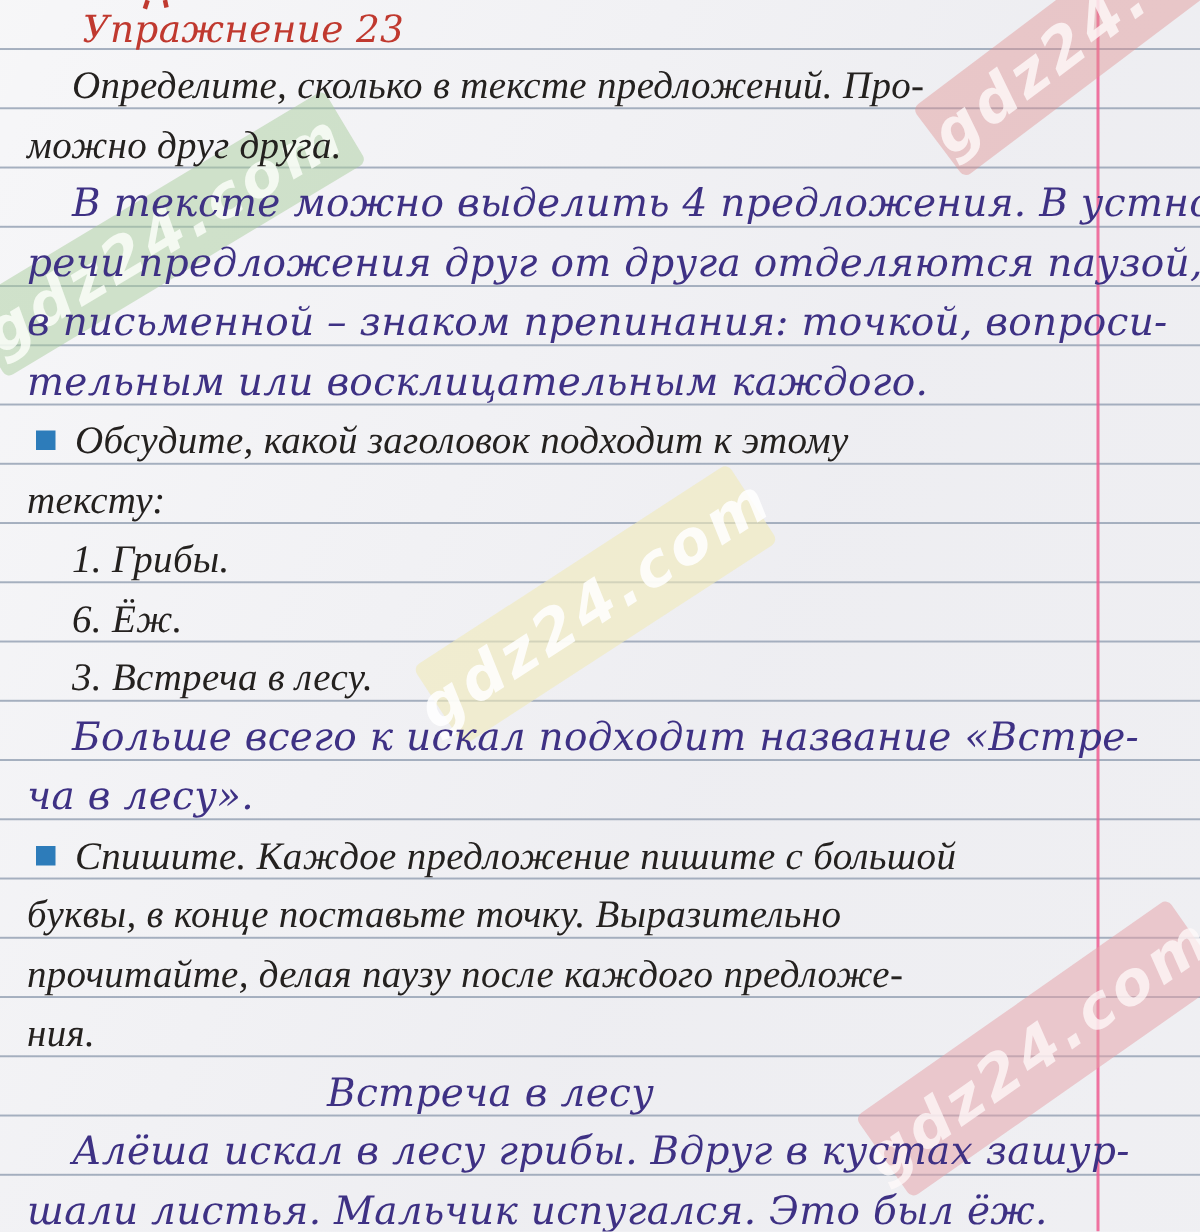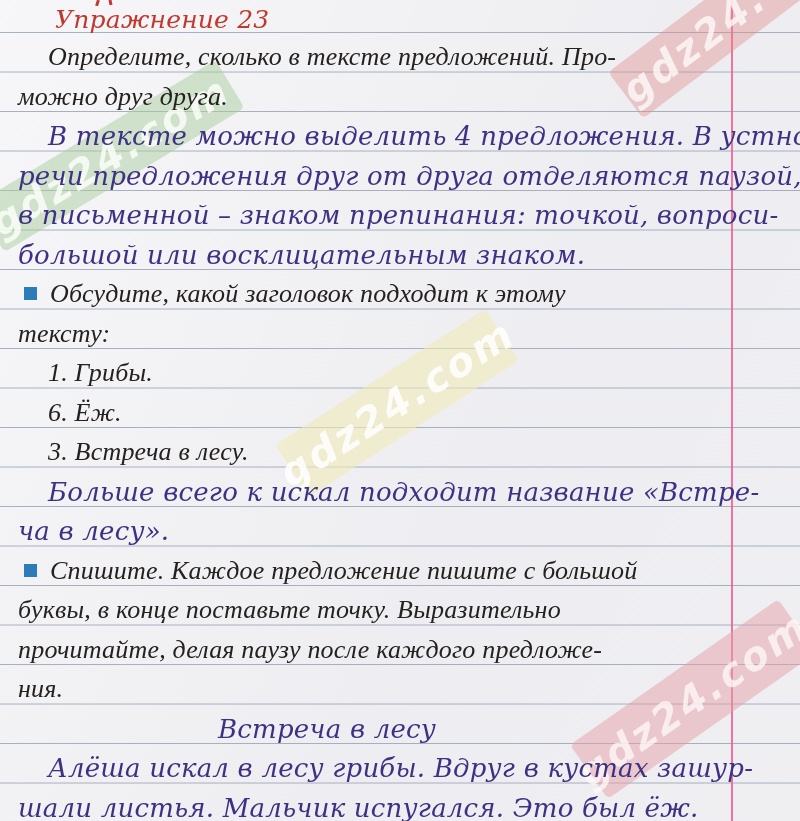--- a/index.html
+++ b/index.html
@@ -71,21 +71,21 @@
   </div>
 
 <div class="row ink-title" style="top:5px;left:55px">Упражнение 23</div>
 
 <div class="row ink-task" style="top:42px;left:48px">Определите, сколько в тексте предложений. Про-</div>
 <div class="row ink-task" style="top:82px;left:18px">можно друг друга.</div>
 
 <div class="row ink-answer" style="top:121px;left:48px">В тексте можно выделить 4 предложения. В устной</div>
 <div class="row ink-answer" style="top:161px;left:18px">речи предложения друг от друга отделяются паузой, а</div>
 <div class="row ink-answer" style="top:200px;left:18px">в письменной – знаком препинания: точкой, вопроси-</div>
-<div class="row ink-answer" style="top:240px;left:18px">большой или восклицательным знаком.</div>
+<div class="row ink-answer" style="top:240px;left:18px">тельным или восклицательным каждого.</div>
 
 <div class="row ink-task" style="top:279px;left:24px"><span class="bullet"></span><span>Обсудите, какой заголовок подходит к этому</span></div>
 <div class="row ink-task" style="top:319px;left:18px">тексту:</div>
 
 <div class="row ink-task" style="top:358px;left:48px">1. Грибы.</div>
 <div class="row ink-task" style="top:398px;left:48px">6. Ёж.</div>
 <div class="row ink-task" style="top:437px;left:48px">3. Встреча в лесу.</div>
 
 <div class="row ink-answer" style="top:477px;left:48px">Больше всего к искал подходит название «Встре-</div>
 <div class="row ink-answer" style="top:516px;left:18px">ча в лесу».</div>

